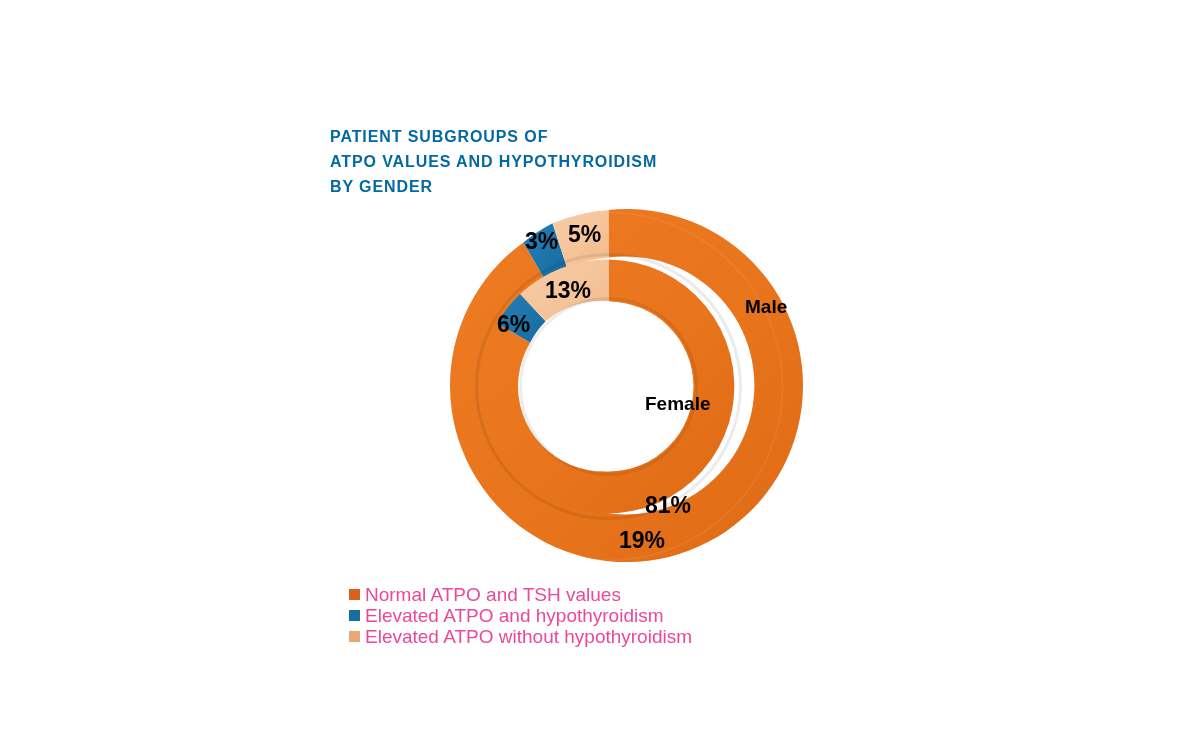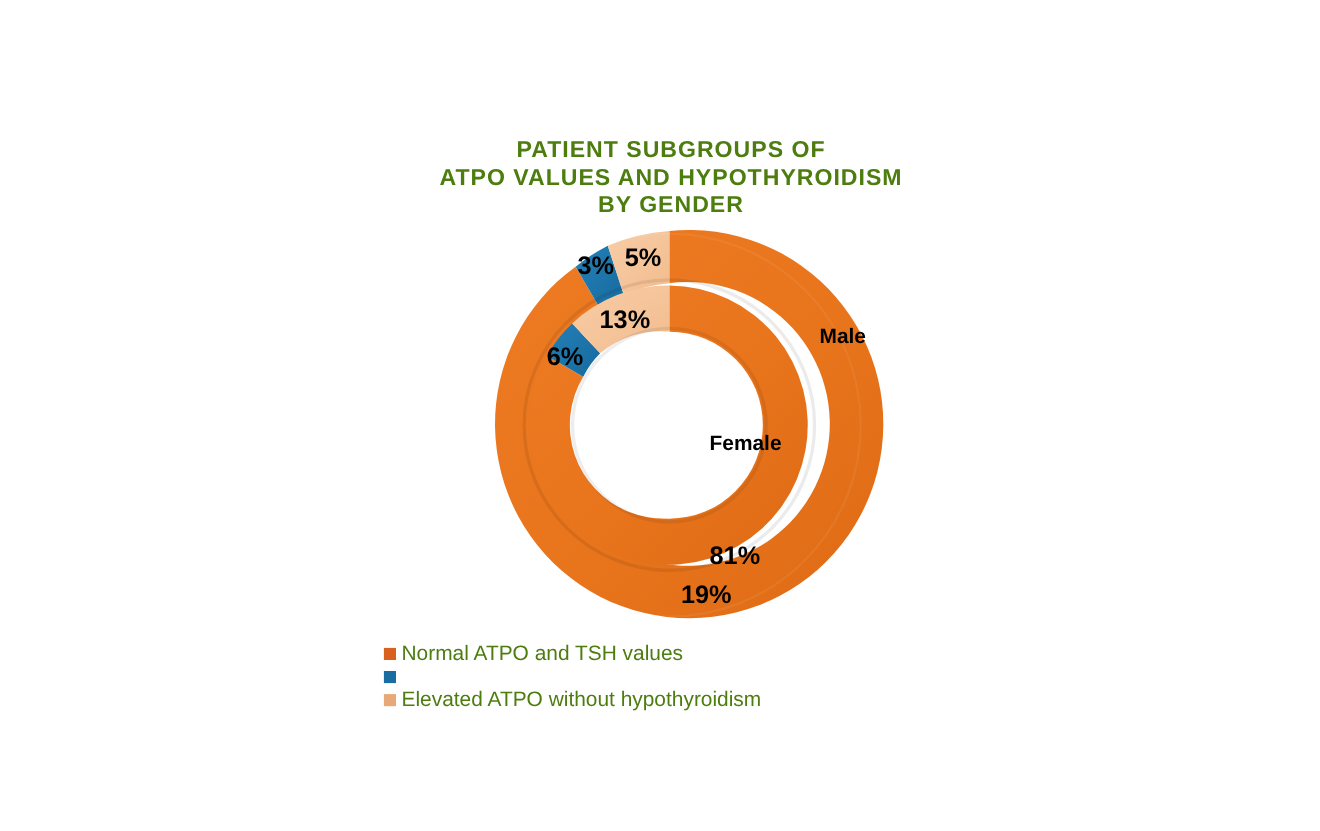--- a/index.html
+++ b/index.html
@@ -22,27 +22,27 @@
     width: 1200px;
     height: 755px;
     background: #ffffff;
   }
   
   #chart-title {
     position: absolute;
     left: 330px;
     top: 124px;
     width: 560px;
-    text-align: center;
+    text-align: left;
     font-family: "Liberation Sans", sans-serif;
     font-weight: bold;
-    font-size: 21px;
+    font-size: 16px;
     line-height: 25px;
     letter-spacing: 0.9px;
-    color: #4d7c0f;
+    color: #0369a1;
     white-space: pre-line;
   }
   
   #donut-svg {
     position: absolute;
     left: 0;
     top: 0;
     width: 1200px;
     height: 755px;
   }
@@ -80,21 +80,21 @@
   }
   .legend-swatch {
     width: 11px;
     height: 11px;
     margin-right: 5px;
     flex: 0 0 auto;
   }
   .legend-text {
     font-family: "Liberation Sans", sans-serif;
     font-size: 19px;
-    color: #4d7c0f;
+    color: #ec4899;
     line-height: 21px;
     white-space: nowrap;
   }
 </style>
 </head>
 <body>
 
 <div id="figure">
 
   <div id="chart-title">PATIENT SUBGROUPS OF
@@ -183,20 +183,21 @@
 
   <div class="donut-label series-label" id="label-female">Female</div>
 
   <div id="legend">
     <div class="legend-row">
       <span class="legend-swatch" style="background:#D9611E"></span>
       <span class="legend-text">Normal ATPO and TSH values</span>
     </div>
     <div class="legend-row">
       <span class="legend-swatch" style="background:#1A6DA0"></span>
+      <span class="legend-text">Elevated ATPO and hypothyroidism</span>
     </div>
     <div class="legend-row">
       <span class="legend-swatch" style="background:#E8A878"></span>
       <span class="legend-text">Elevated ATPO without hypothyroidism</span>
     </div>
   </div>
 
 </div>
 
 </body></html>

